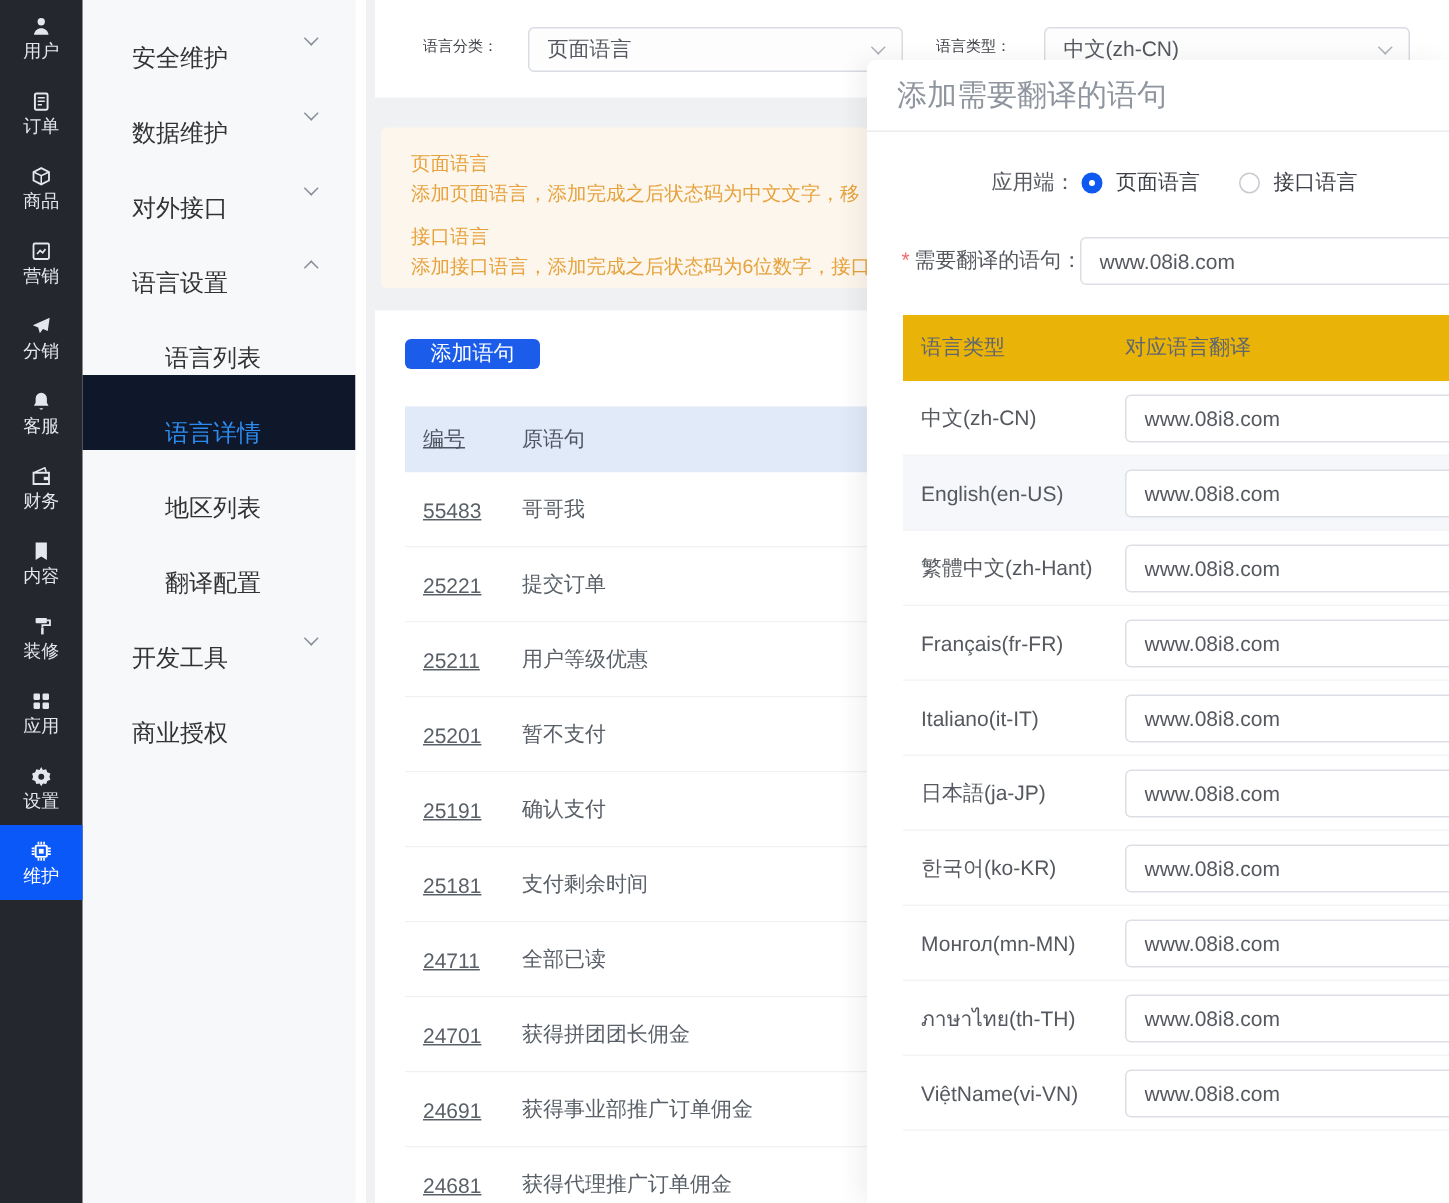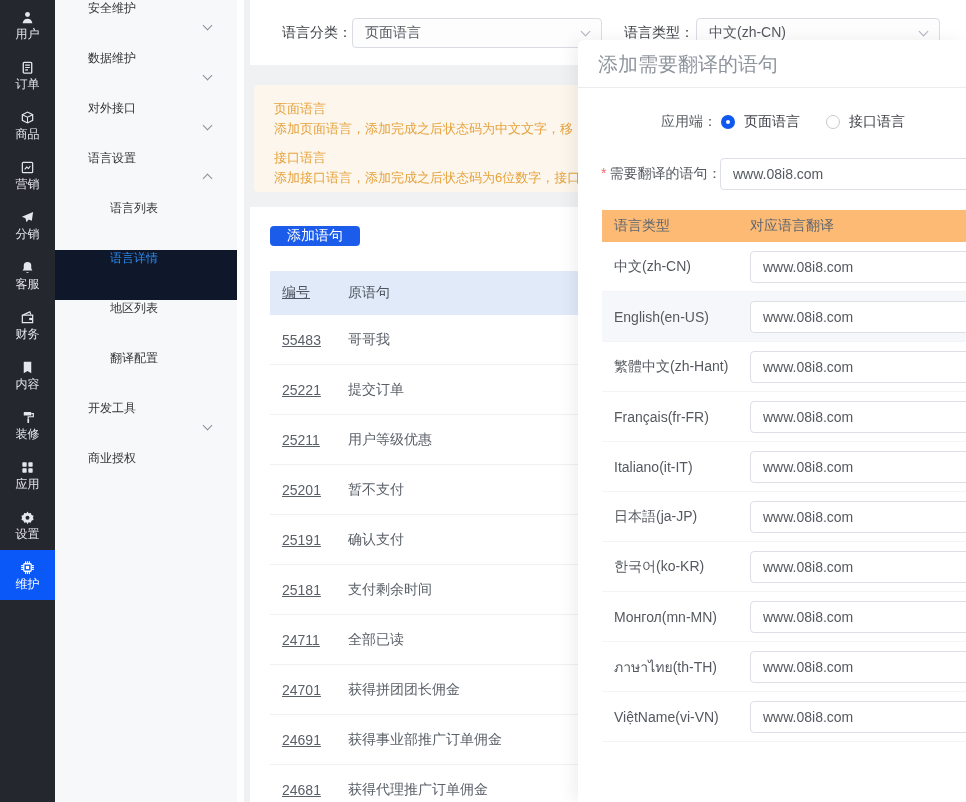--- a/index.html
+++ b/index.html
@@ -15,33 +15,33 @@
   
   .icon-sidebar { position:absolute; left:0; top:0; width:55px; height:100%; background:#25272e; z-index:6; }
   .icon-item { height:50px; display:flex; flex-direction:column; align-items:center; justify-content:center; gap:2px; color:#e4e7ed; cursor:pointer; }
   .icon-item .svg-icon { width:15px; height:15px; display:block; }
   .icon-item .svg-icon svg { width:15px; height:15px; display:block; }
   .icon-item .icon-label { font-size:12px; line-height:14px; }
   .icon-item.active { background:#0b58f8; color:#ffffff;text-align:center; }
 
   
   .sub-sidebar { position:absolute; left:55px; top:0; width:182px; height:100%; background:#f7f8fa; z-index:5; }
-  .menu-item { height:50px; display:flex; align-items:flex-start; font-size:12px; color:#333; padding-left:33px; position:relative; cursor:pointer; }
+  .menu-item { height:50px; display:flex; align-items:flex-end; font-size:16px; color:#333; padding-left:33px; position:relative; cursor:pointer; }
   .menu-item.child { padding-left:55px; }
   .menu-item.active { background:#0f172a; color:#2d8cf0; }
   .chev { position:absolute; right:26px; top:22px; width:7px; height:7px; border-right:1.5px solid #8a8f99; border-bottom:1.5px solid #8a8f99; transform:rotate(45deg); display:none; }
   .chev[data-dir="down"] { display:block; }
   .chev[data-dir="up"] { display:block; transform:rotate(-135deg); top:25px; }
   .gutter { position:absolute; left:237px; top:0; width:7px; height:100%; background:#ffffff; z-index:5; }
 
   
   .main { position:absolute; left:244px; top:0; right:0; bottom:0; background:#f0f1f3; z-index:1; }
 
   .filter-bar { position:absolute; left:6px; right:0; top:0; height:65px; background:#ffffff; }
-  .filter-label { position:absolute; top:24px; font-size:14px; color:#3c3f45; }
+  .filter-label { position:absolute; top:24px; font-size:10px; color:#3c3f45; }
   #filter-label-category { left:32px; }
   #filter-label-type { left:374px; }
   .select { position:absolute; top:18px; height:30px; border:1px solid #d9dce3; border-radius:4px; background:#fdfdfe; display:flex; align-items:center; padding:0 12px; font-size:14px; color:#55595f; cursor:pointer; }
   #select-category { left:102px; width:250px; }
   #select-type { left:446px; width:244px; }
   .chev-sm { margin-left:auto; width:7px; height:7px; border-right:1.3px solid #aeb2ba; border-bottom:1.3px solid #aeb2ba; transform:rotate(45deg); margin-top:-4px; }
 
   .notice { position:absolute; left:10px; right:16px; top:85px; height:107px; background:#fdf6ec; border-radius:4px; color:#e6a23c; font-size:13px; line-height:20px; padding:14px 20px; overflow:hidden; white-space:nowrap; }
   .notice .gap { height:9px; }
 
@@ -63,21 +63,21 @@
   .radio { display:flex; align-items:center; gap:9px; cursor:pointer; color:#3c3f45; }
   .radio-circle { width:14px; height:14px; border-radius:50%; border:1px solid #c6cad1; background:#fff; position:relative; flex-shrink:0; }
   .radio-circle.checked { border:none; background:#0f59f0; }
   .radio-circle.checked::after { content:''; position:absolute; left:5px; top:5px; width:4px; height:4px; border-radius:50%; background:#fff; }
   .stmt-form-label { position:absolute; left:23px; top:7px; color:#55595f; }
   .required-mark { color:#f56c6c; margin-right:3px; }
   .text-input { height:32px; border:1px solid #dcdfe6; border-radius:4px; padding:0 12px; font-size:14px; color:#55595f; background:#fff; outline:none; }
   .stmt-input { position:absolute; left:142px; top:0; width:260px; }
 
   .drawer-table { margin:20px 0 0 24px; font-size:14px; color:#55595f; }
-  .dt-header { height:32px; background:#fdba74; display:flex; align-items:center; color:#5f6670; }
+  .dt-header { height:44px; background:#eab308; display:flex; align-items:center; color:#5f6670; }
   .dt-col-lang { width:148px; padding-left:12px; flex-shrink:0; }
   .dt-col-trans { flex:1; }
   .dt-row { height:50px; display:flex; align-items:center; border-bottom:1px solid #f3f4f6; }
   .dt-row.highlight { background:#f5f7fa; }
   .dt-row .text-input { width:240px; }
 </style>
 </head>
 <body>
 
 <div class="icon-sidebar">

